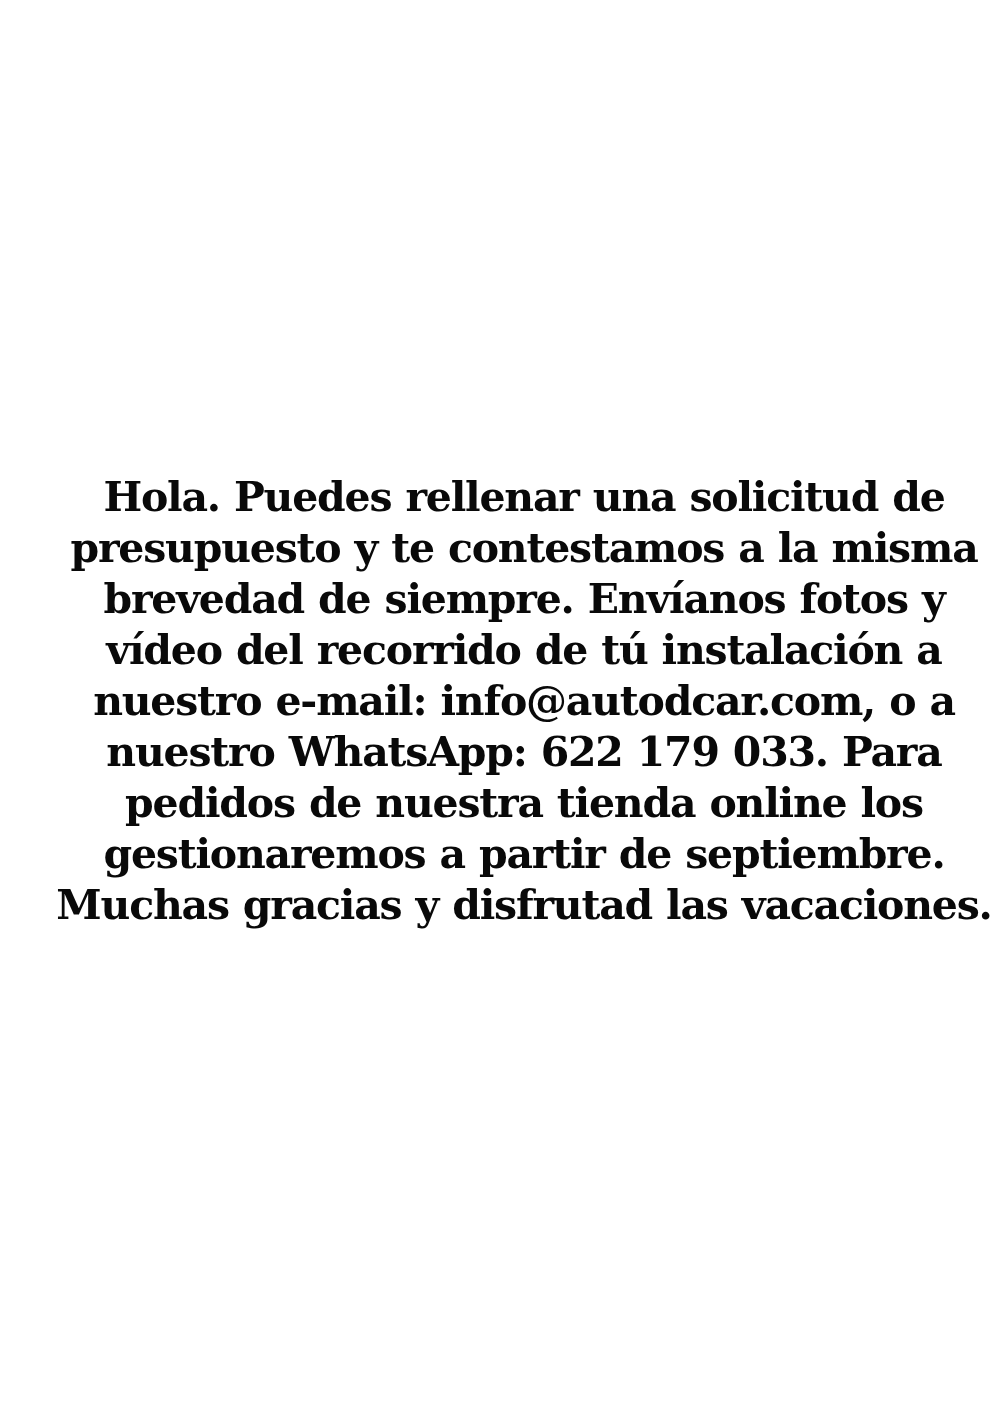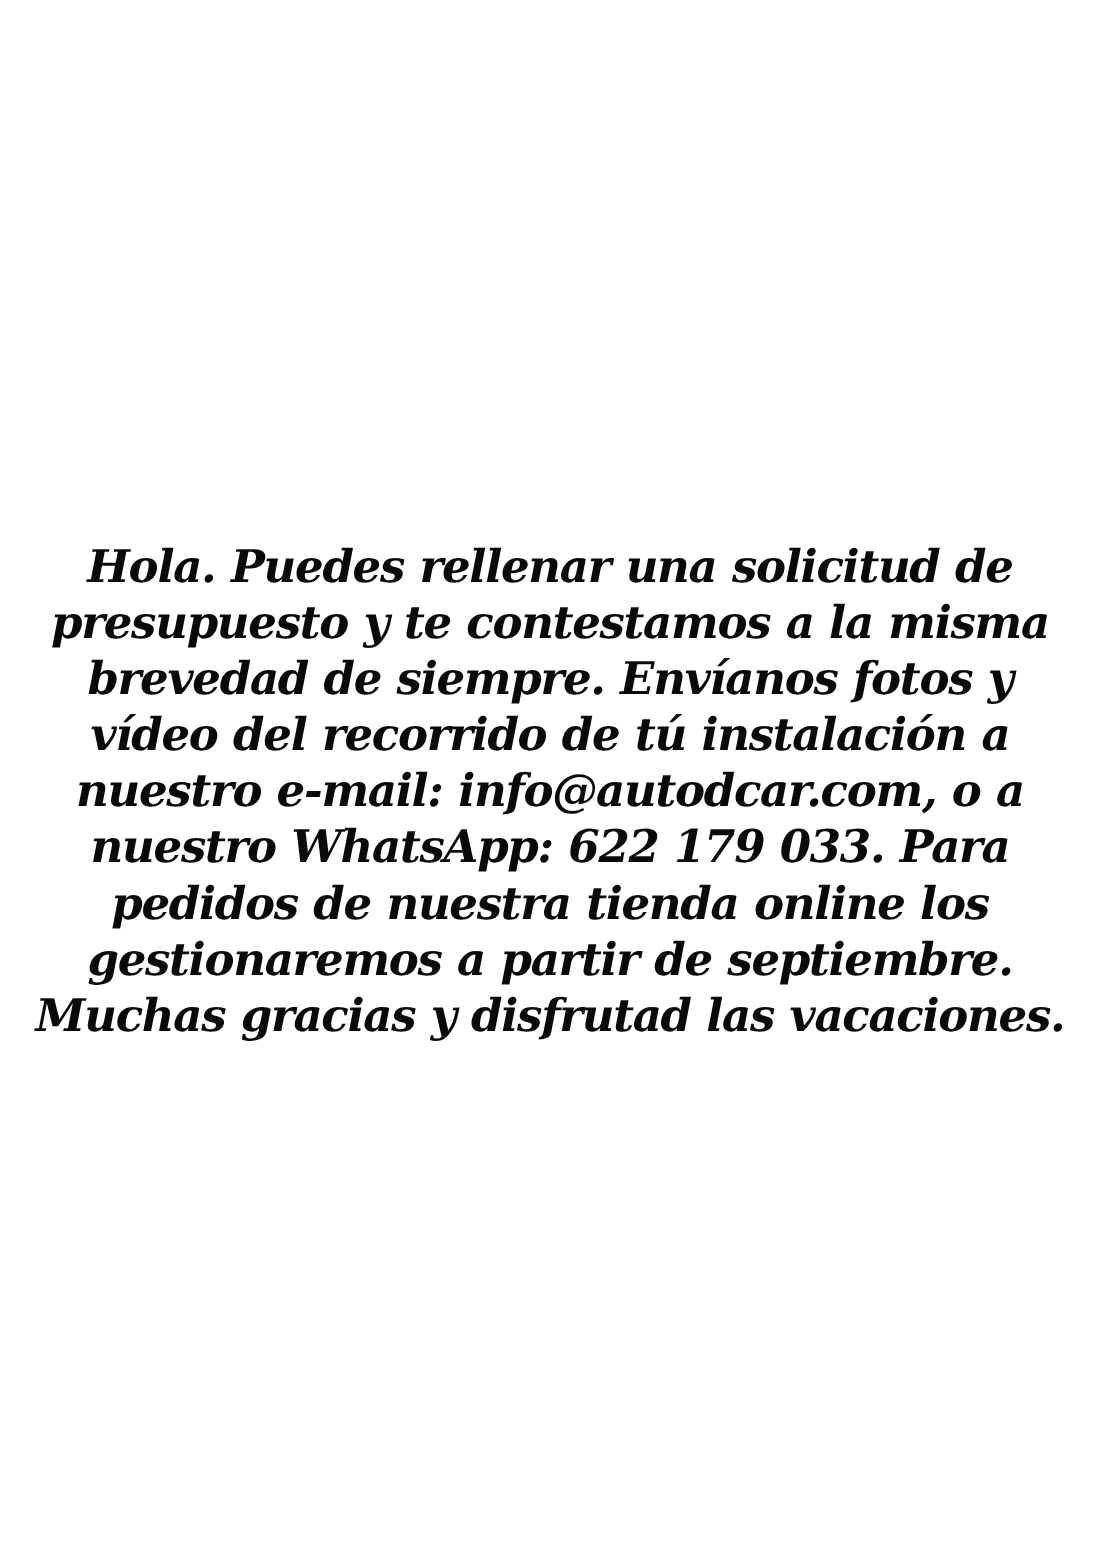--- a/index.html
+++ b/index.html
@@ -10,26 +10,25 @@
   .page {
     position: relative;
     width: 1000px;
     height: 1414px;
     background: #ffffff;
     overflow: hidden;
     font-family: "DejaVu Serif", "Liberation Serif", serif;
   }
   .message-wrap {
     position: absolute;
-    top: 490px;
+    top: 472px;
     left: 0;
     width: 100%;
     display: flex;
-    justify-content: center;
-    font-style: italic;
+    justify-content: flex-end;
   }
   .message {
     width: 952px;
     margin: 0;
     text-align: center;
     color: #090909;
     font-weight: 700;
     font-size: 41px;
     line-height: 51px;
     letter-spacing: -1.2px;

